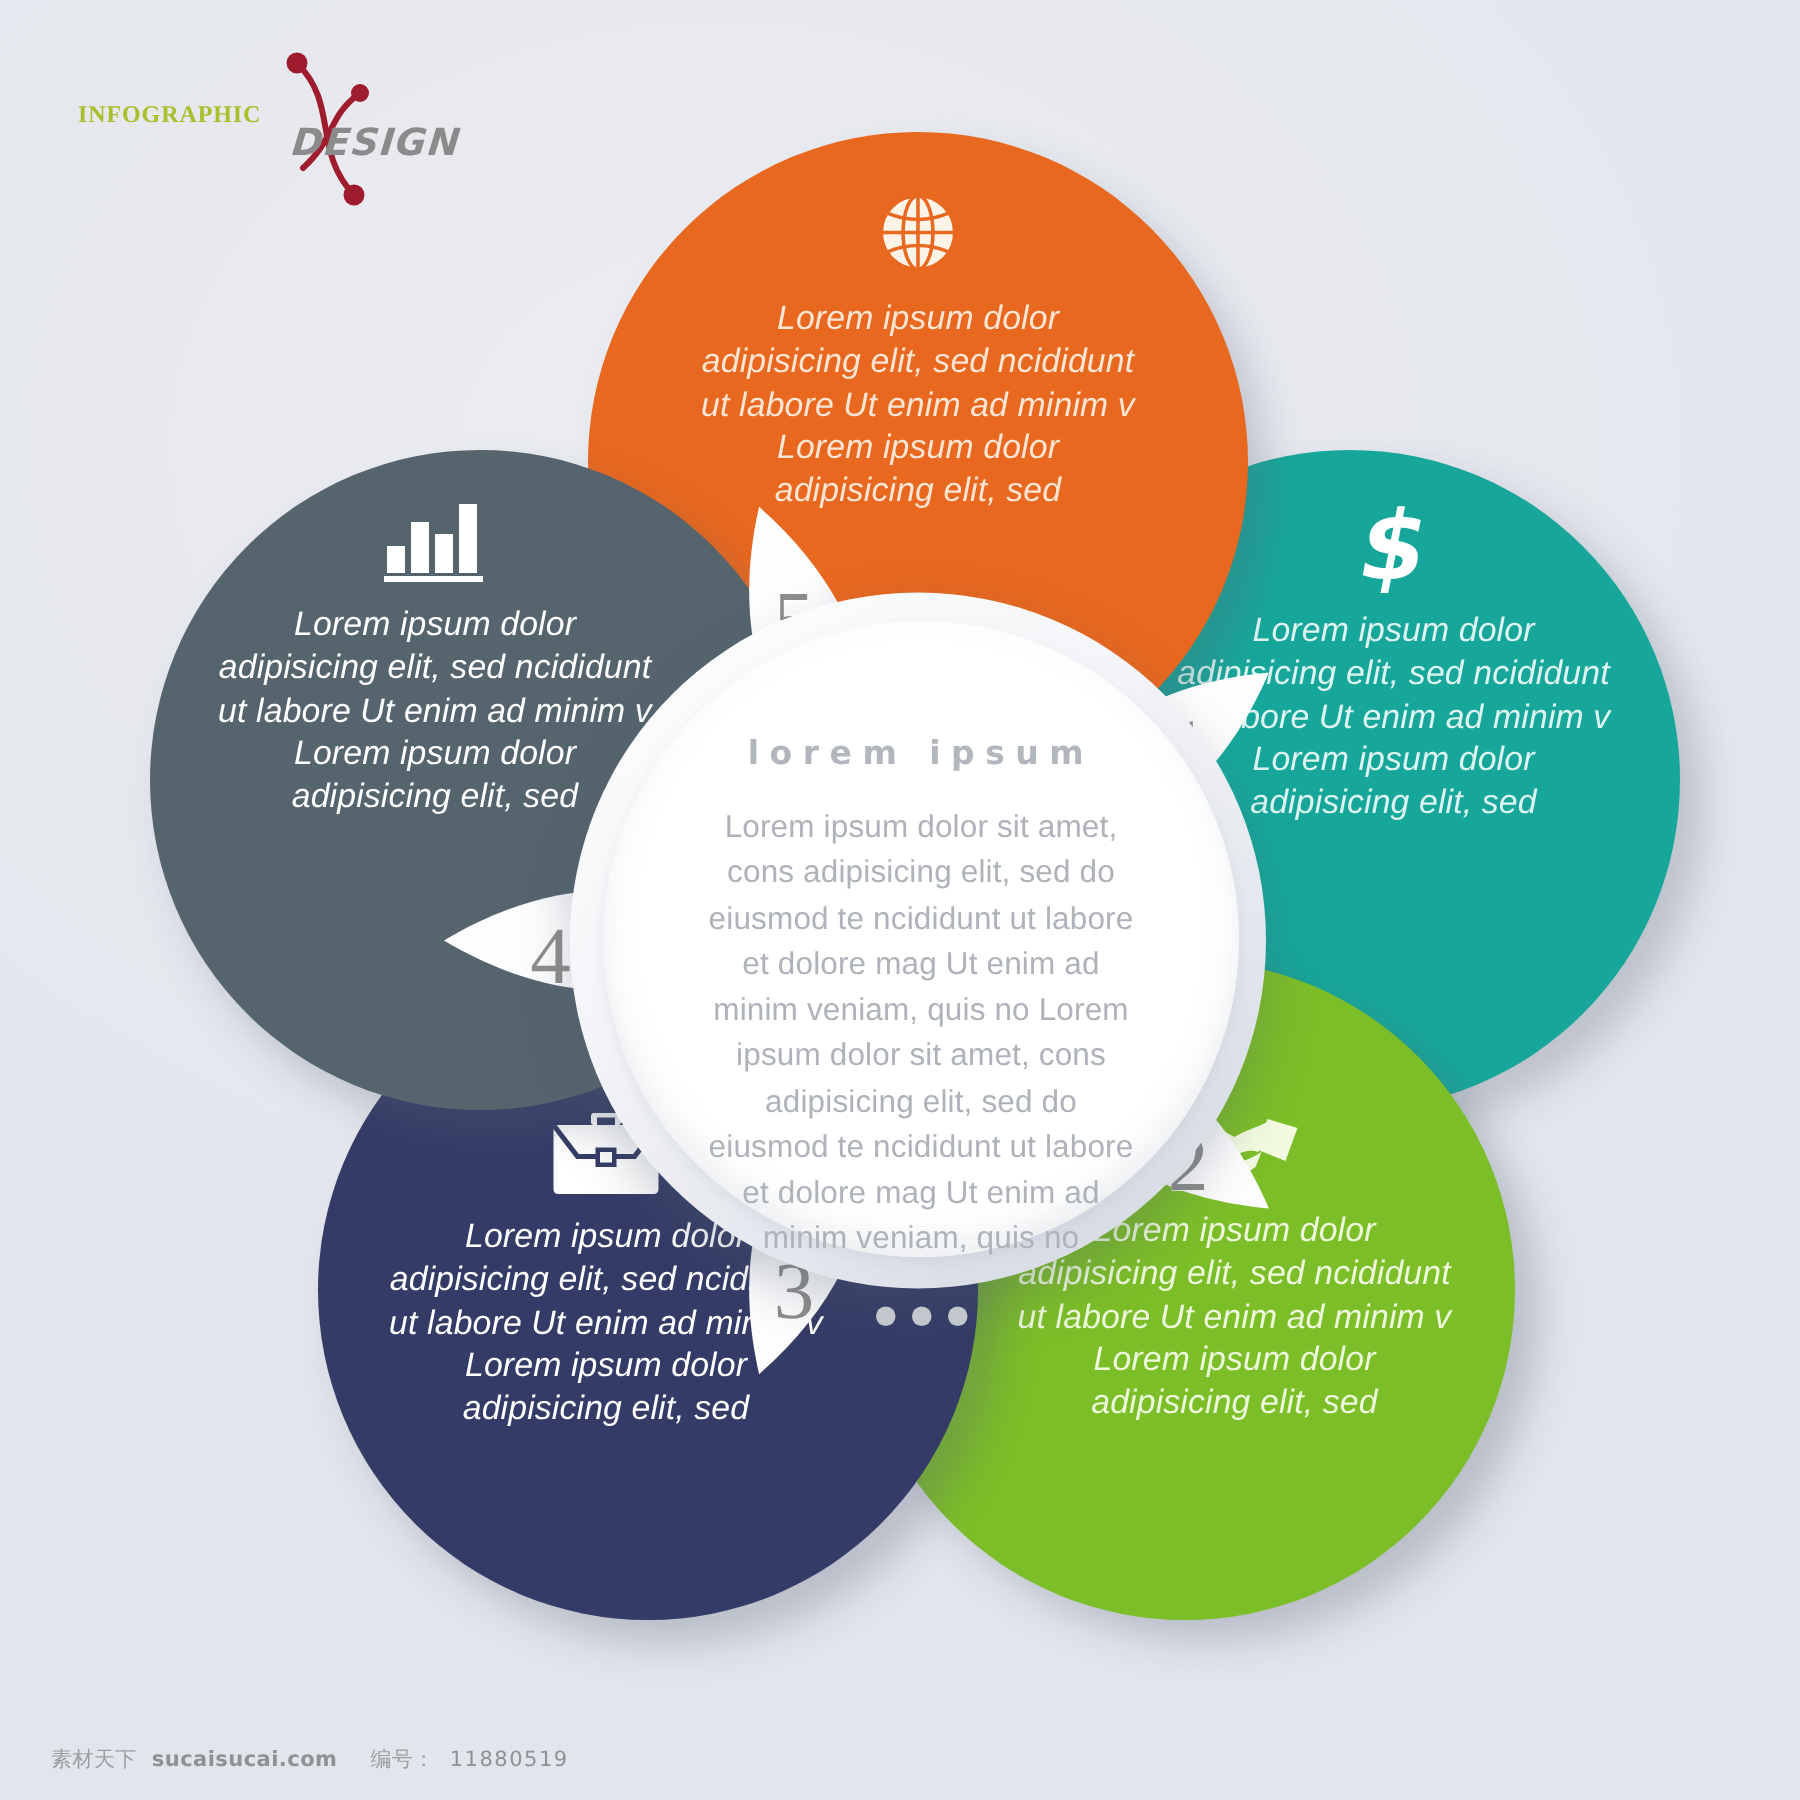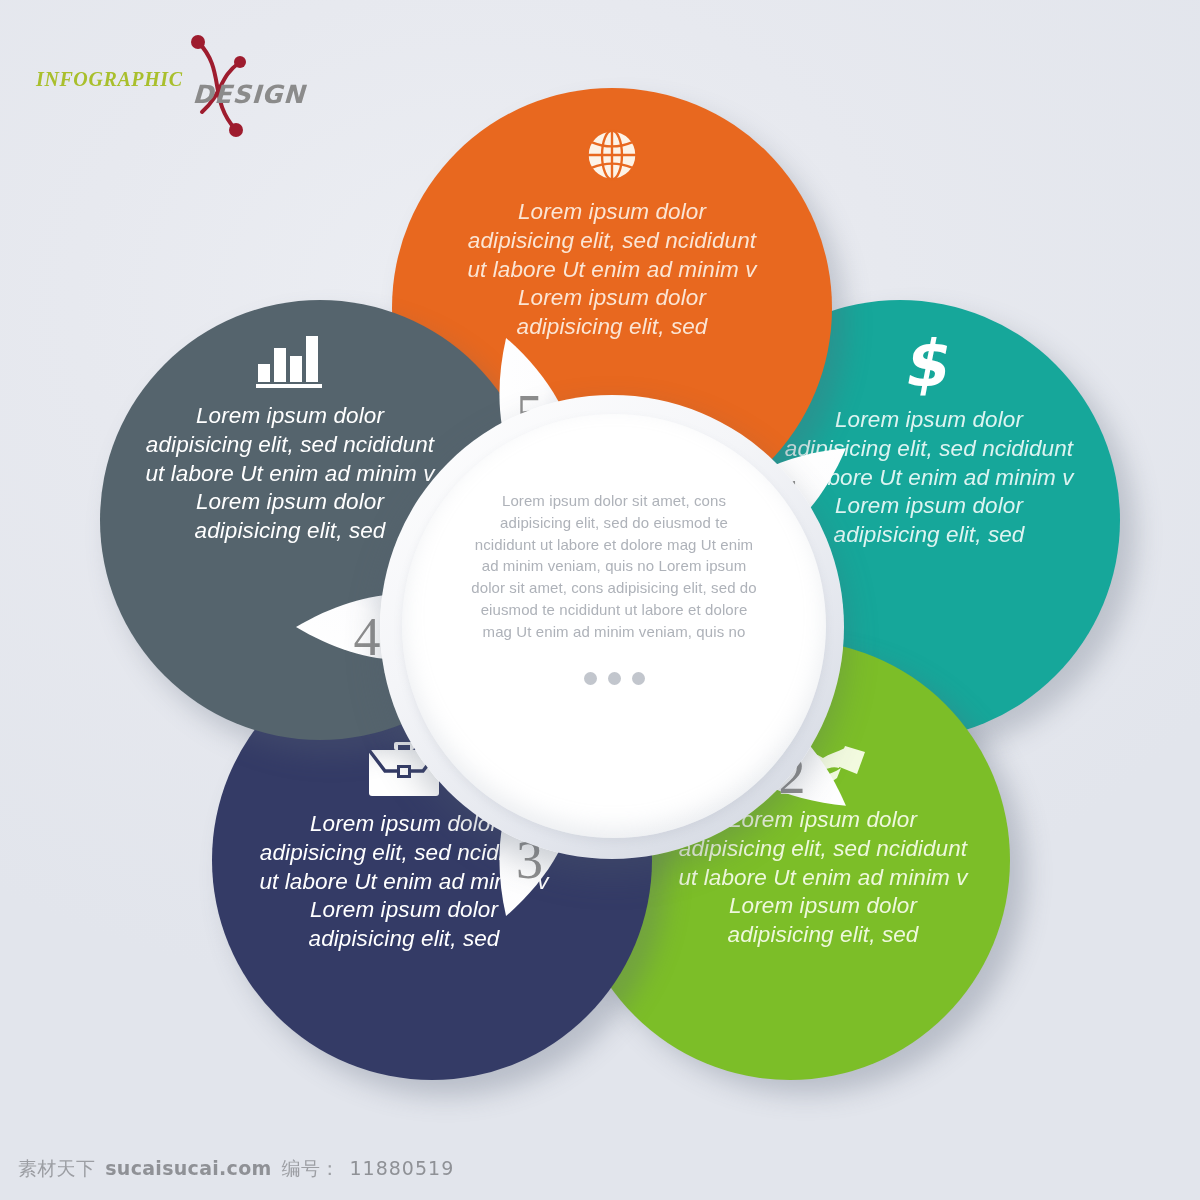--- a/index.html
+++ b/index.html
@@ -11,23 +11,23 @@
   #stage{
     position:relative;width:1200px;height:1200px;
     background:
       radial-gradient(ellipse 900px 700px at 40% 25%, #eceef3 0%, #e7e9ef 45%, #e2e5ec 100%);
     overflow:hidden;
   }
 
   
   #logo{position:absolute;left:28px;top:30px;width:300px;height:90px;}
   #logo .word1{
-    position:absolute;left:8px;top:38px;
+    position:absolute;left:24px;top:38px;
     font-family:"Liberation Serif", serif;
-    font-style:italic;font-weight:700;font-size:20px;
+    font-weight:700;font-size:16px;
     letter-spacing:.6px;color:#a9bf2c;white-space:nowrap;
   }
   #logo .word2{
     position:absolute;left:167px;top:50px;
     font-family:"DejaVu Sans", sans-serif;
     font-style:italic;font-weight:700;font-size:25px;
     letter-spacing:1px;color:#8b8b8b;white-space:nowrap;
     transform:skewX(-6deg);
   }
   #logo svg{position:absolute;left:150px;top:0px;}
@@ -100,34 +100,34 @@
     display:flex;flex-direction:column;align-items:center;
     padding-top:76px;box-sizing:border-box;
   }
   #center-title{
     font-family:"DejaVu Sans", sans-serif;
     font-size:22px;font-weight:700;color:#b2b6bd;
     letter-spacing:7px;margin-bottom:22px;
   }
   #center-body{
     width:290px;text-align:center;color:#aeb2b9;
-    font-size:15px;line-height:1.45;letter-spacing:.1px;
+    font-size:21px;line-height:1.45;letter-spacing:.1px;
   }
   #center-dots{margin-top:30px;display:flex;gap:11px;}
   #center-dots span{width:13px;height:13px;border-radius:50%;background:#c2c6cd;display:block;}
 
   
   #footer{
-    position:absolute;left:18px;bottom:18px;
+    position:absolute;left:34px;bottom:18px;
     font-family:"DejaVu Sans", sans-serif;
-    font-size:19px;color:#9c9ea3;letter-spacing:.3px;
+    font-size:14px;color:#9c9ea3;letter-spacing:.3px;
     display:flex;align-items:baseline;gap:10px;white-space:nowrap;
   }
   #footer .site{font-weight:700;color:#8f9196;text-align:right;}
-  #footer .idlbl{}
+  #footer .idlbl{margin-left:12px;}
   #footer .idnum{font-weight:400;color:#8f9196;letter-spacing:1px;}
 </style>
 </head>
 <body>
 
 <div id="stage">
 
   <div id="logo">
     <div class="word1">INFOGRAPHIC</div>
     <svg width="90" height="115" viewBox="0 0 90 115">
@@ -262,20 +262,21 @@
             <rect x="0" y="52" width="66" height="4"></rect>
           </g>
         </svg>
       </div>
       <div class="body">Lorem ipsum dolor adipisicing elit, sed ncididunt ut labore Ut enim ad minim v Lorem ipsum dolor adipisicing elit, sed</div>
     </div>
   </div>
 
   <div id="center-ring"></div>
   <div id="center-disc">
+    <div id="center-title">lorem ipsum</div>
     <div id="center-body">Lorem ipsum dolor sit amet, cons adipisicing elit, sed do eiusmod te ncididunt ut labore et dolore mag Ut enim ad minim veniam, quis no Lorem ipsum dolor sit amet, cons adipisicing elit, sed do eiusmod te ncididunt ut labore et dolore mag Ut enim ad minim veniam, quis no</div>
     <div id="center-dots">
       <span></span>
         <span></span>
         <span></span>
     </div>
   </div>
 
   <div id="footer">
     <span>素材天下</span>

